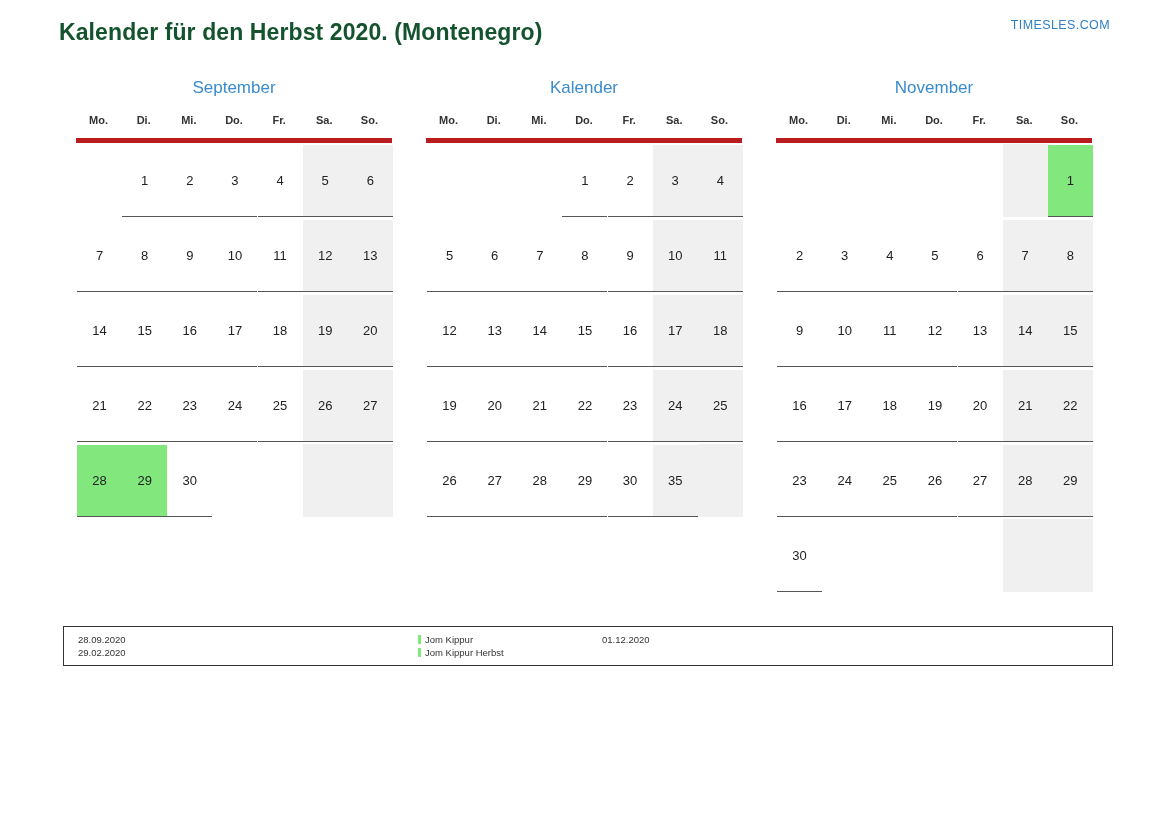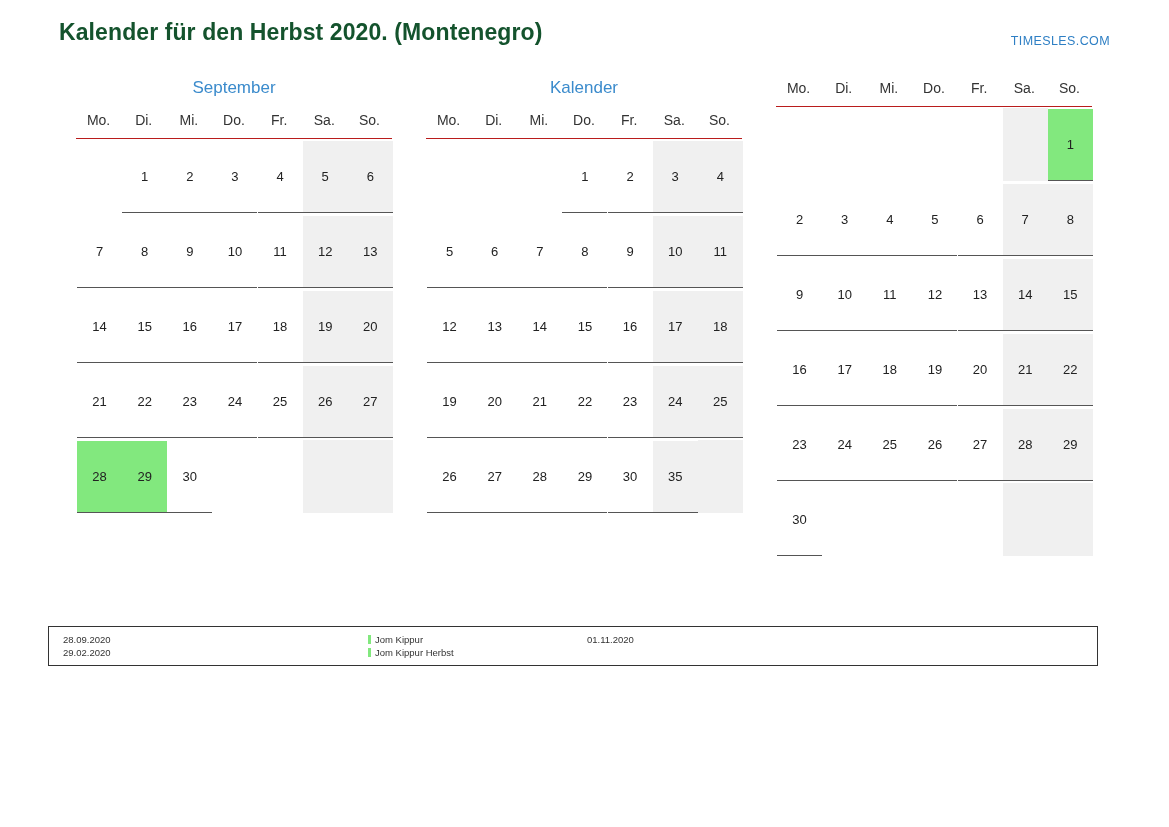--- a/index.html
+++ b/index.html
@@ -26,21 +26,21 @@
     font-size: 23px;
     color: #14532d;
     font-weight: bold;
     margin: 0;
     line-height: 28px;
     letter-spacing: 0.1px;
   }
   .site-link {
     position: absolute;
     right: 0;
-    top: 16px;
+    top: 0;
     font-size: 12.5px;
     color: #2e7fc4;
     letter-spacing: 0.4px;
     text-decoration: none;
   }
   .months-row {
     position: absolute;
     top: 78px;
     left: 59px;
     width: 1051px;
@@ -58,26 +58,26 @@
     margin: 0 0 12px 0;
     font-weight: normal;
   }
   table.cal {
     border-collapse: collapse;
     width: 316px;
     margin: 0 auto;
     table-layout: fixed;
   }
   table.cal th {
-    font-size: 14px;
-    font-weight: normal;
+    font-size: 11px;
+    font-weight: bold;
     color: #333333;
     padding: 0 0 8px 0;
     text-align: center;
-    border-bottom: 1px solid #b91c1c;
+    border-bottom: 5px solid #b91c1c;
     height: 20px;
   }
   table.cal td {
     width: 45px;
     height: 73px;
     text-align: center;
     vertical-align: middle;
     font-size: 13px;
     color: #222222;
     position: relative;
@@ -104,39 +104,40 @@
   .empty .cell {
     background: transparent;
     border-bottom: none;
   }
   .we.empty .cell {
     background: #f0f0f0;
     border-bottom: none;
   }
   .legend {
     position: absolute;
-    left: 48px;
+    left: 63px;
     top: 626px;
     width: 1050px;
     height: 40px;
     border: 1px solid #333333;
     box-sizing: border-box;
     display: flex;
   }
   .legend-col {
     width: 50%;
     box-sizing: border-box;
     padding: 6px 0 0 14px;
     display: flex;
   }
   .legend-dates {
     width: 305px;
   }
   .legend-names {
     flex: 1;
+    margin-left: 35px;
   }
   .legend-line {
     font-size: 9.5px;
     color: #333333;
     line-height: 13px;
     white-space: nowrap;
   }
   .legend-names .legend-line {
     padding-left: 7px;
     position: relative;
@@ -420,20 +421,21 @@
               <span class="cell filled">35</span>
             </td>
             <td class="we empty">
               <span class="cell"></span>
             </td>
           </tr>
         </tbody>
       </table>
     </div>
     <div class="month">
+      <div class="month-name">November</div>
       <table class="cal">
         <thead>
           <tr>
             <th>Mo.</th>
             <th>Di.</th>
             <th>Mi.</th>
             <th>Do.</th>
             <th>Fr.</th>
             <th>Sa.</th>
             <th>So.</th>
@@ -589,16 +591,16 @@
         <div class="legend-line">28.09.2020</div>
         <div class="legend-line">29.02.2020</div>
       </div>
     <div class="legend-names">
         <div class="legend-line">Jom Kippur</div>
         <div class="legend-line">Jom Kippur Herbst</div>
       </div>
   </div>
   <div class="legend-col">
     <div class="legend-dates">
-        <div class="legend-line">01.11.2020</div>
+        <div class="legend-line">01.12.2020</div>
       </div>
   </div>
 </div>
 
 </body></html>

